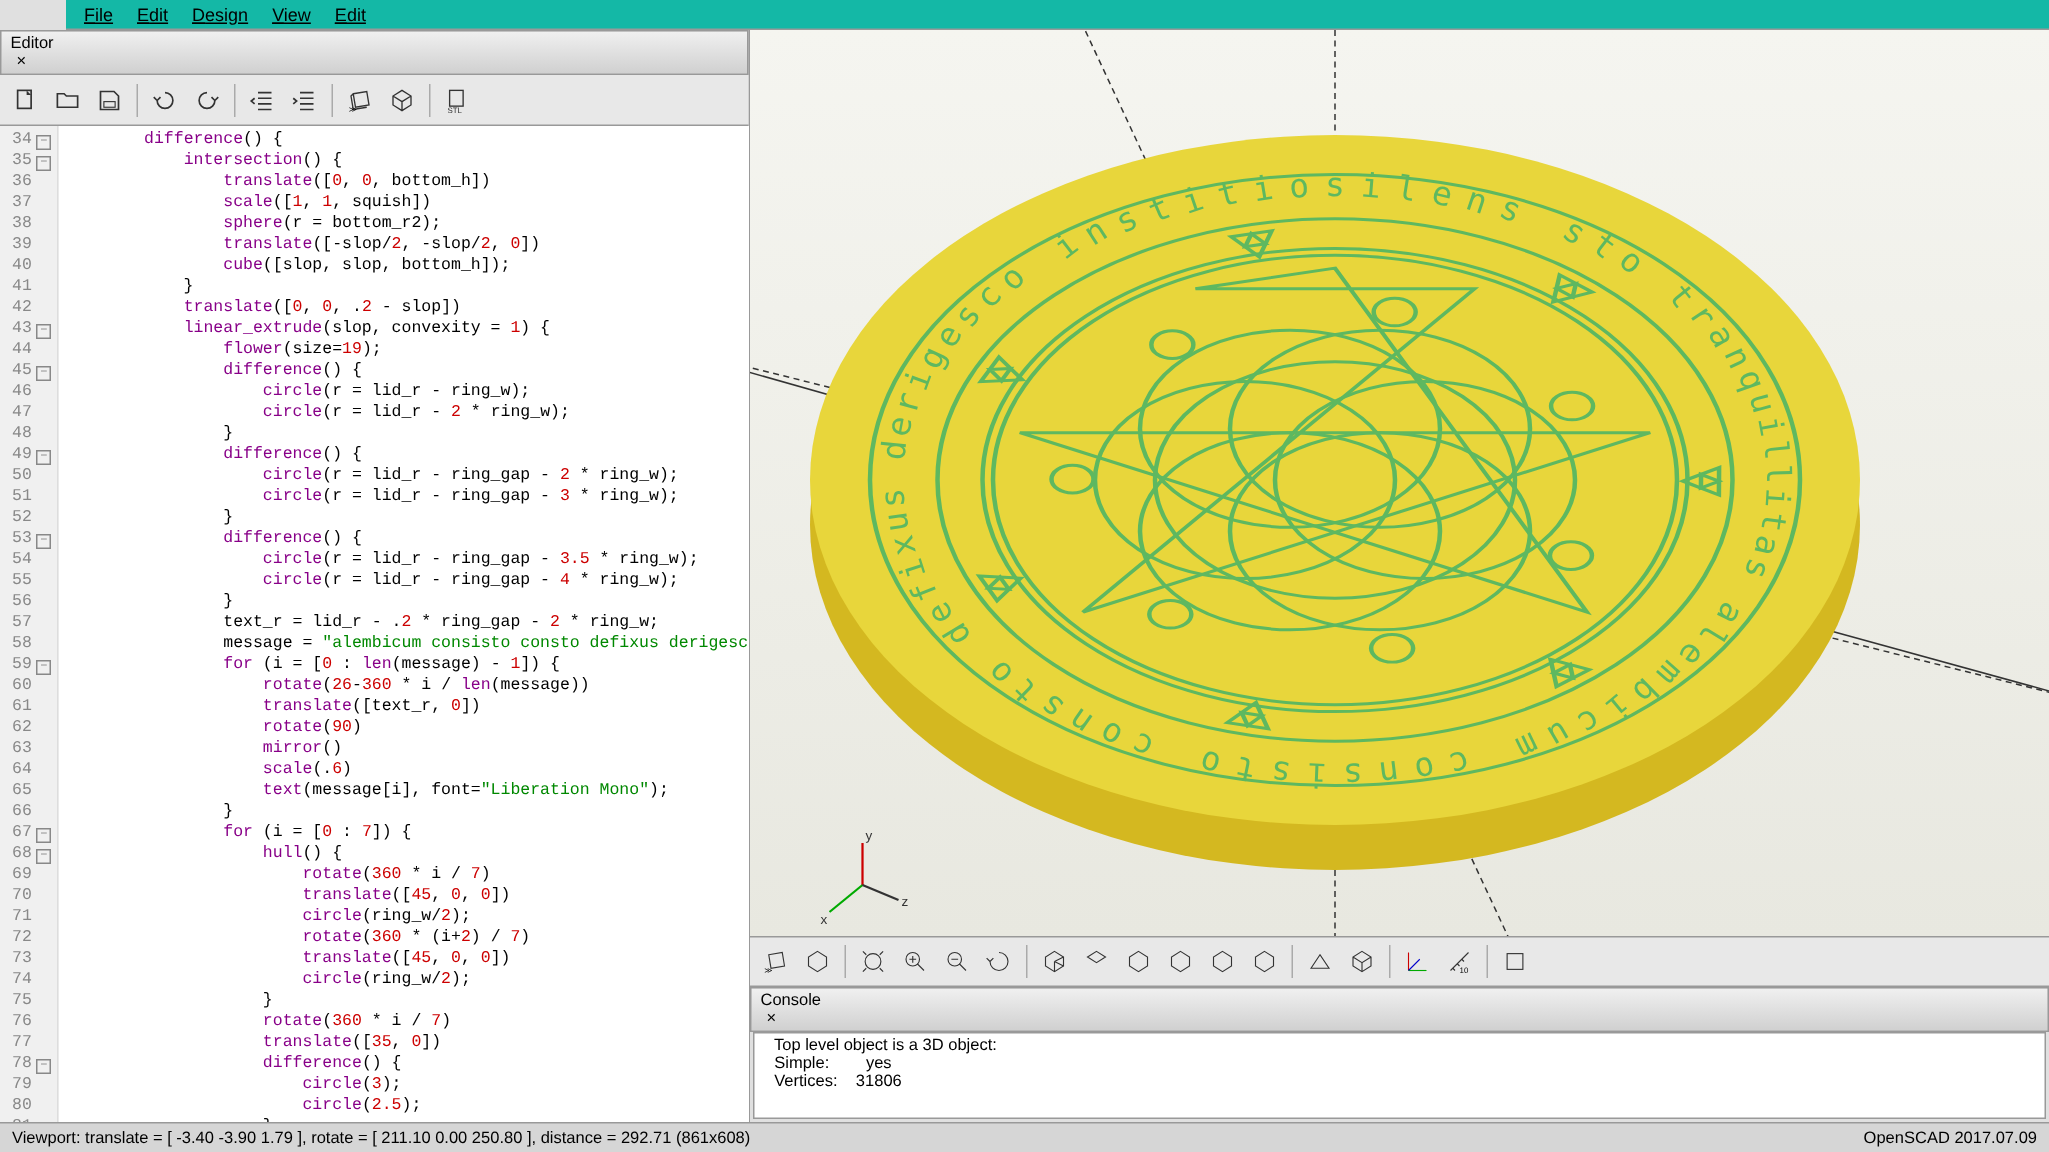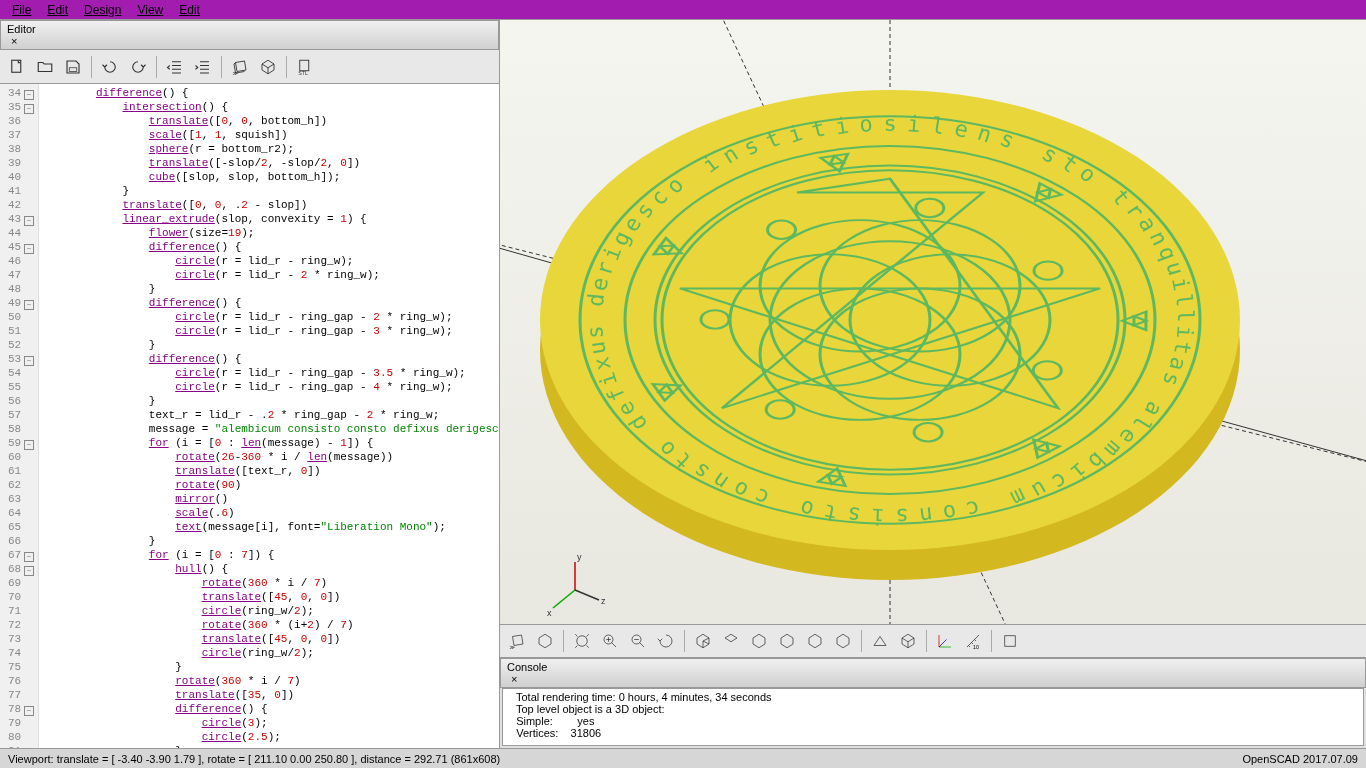--- a/index.html
+++ b/index.html
@@ -1,37 +1,37 @@
 <!DOCTYPE html>
 <html><head>
 <meta charset="utf-8">
 <style>
 * { box-sizing: border-box; margin: 0; padding: 0; }
 body { font-family: sans-serif; font-size: 12px; background: #e0e0e0; width: 1366px; height: 768px; overflow: hidden; position: relative; }
 
-.menubar { background: #a21caf; height: 20px; display: flex; align-items: center; padding: 0 4px; border-bottom: 1px solid #999; }
+.menubar { background: #14b8a6; height: 20px; display: flex; align-items: center; padding: 0 4px; border-bottom: 1px solid #999; margin-left: 44px; }
 .menubar span { padding: 2px 8px; text-decoration: underline; cursor: pointer; }
 .menubar span::first-letter { text-decoration: underline; }
 
 .main { display: flex; height: 728px; }
 
 .editor-pane { width: 500px; display: flex; flex-direction: column; border-right: 1px solid #999; }
 .pane-title { background: linear-gradient(#f0f0f0, #d0d0d0); border: 1px solid #999; padding: 2px 6px; font-size: 11px; display: flex; justify-content: space-between; flex-direction: column; }
 .pane-title .close { cursor: pointer; padding: 0 4px; }
 
 .toolbar { background: #e8e8e8; padding: 4px; display: flex; gap: 2px; align-items: center; border-bottom: 1px solid #999; height: 34px; }
 .toolbar .btn { width: 26px; height: 26px; display: flex; align-items: center; justify-content: center; cursor: pointer; border: 1px solid transparent; }
 .toolbar .sep { width: 1px; height: 22px; background: #aaa; margin: 0 3px; }
 
 .code-area { flex: 1; overflow: auto; background: #fff; display: flex; font-family: "Liberation Mono", monospace; font-size: 11px; line-height: 14px; }
 .gutter { background: #f0f0f0; color: #888; text-align: right; padding: 2px 4px 2px 8px; user-select: none; border-right: 1px solid #ddd; }
 .gutter div { display: flex; justify-content: flex-end; align-items: flex-end; height: 14px; }
 .fold { width: 10px; height: 10px; border: 1px solid #888; margin-left: 3px; font-size: 8px; line-height: 8px; text-align: center; }
 .code { padding: 2px 4px; white-space: pre; }
-.fn { color: #880088; text-decoration: underline; }
+.fn { color: #880088; }
 .num { color: #cc0000; }
 .str { color: #008800; }
 
 .view-pane { flex: 1; display: flex; flex-direction: column; }
 .viewport { flex: 1; background: linear-gradient(#f5f5f0, #e8e8e0); position: relative; overflow: hidden; }
 .viewport svg { position: absolute; top: 0; left: 0; }
 
 .view-toolbar { background: #e8e8e8; padding: 4px; display: flex; gap: 2px; align-items: center; border-top: 1px solid #999; border-bottom: 1px solid #999; height: 34px; }
 .view-toolbar .btn { width: 26px; height: 26px; display: flex; align-items: center; justify-content: center; cursor: pointer; border: 1px solid transparent; }
 .view-toolbar .sep { width: 1px; height: 22px; background: #aaa; margin: 0 3px; }
@@ -436,21 +436,20 @@
           </svg>
         </div>
     </div>
 
     <div class="console-pane">
       <div class="pane-title">
         <span>Console</span>
         <span class="close">×</span>
       </div>
       <div class="console-body" id="console-body">
-          <div>   Total rendering time: 0 hours, 4 minutes, 34 seconds</div>
           <div>   Top level object is a 3D object:</div>
           <div>   Simple:        yes</div>
           <div>   Vertices:    31806</div>
         </div>
     </div>
   </div>
 </div>
 
 <div class="statusbar">
   <span>Viewport: translate = [ -3.40 -3.90 1.79 ], rotate = [ 211.10 0.00 250.80 ], distance = 292.71 (861x608)</span>

